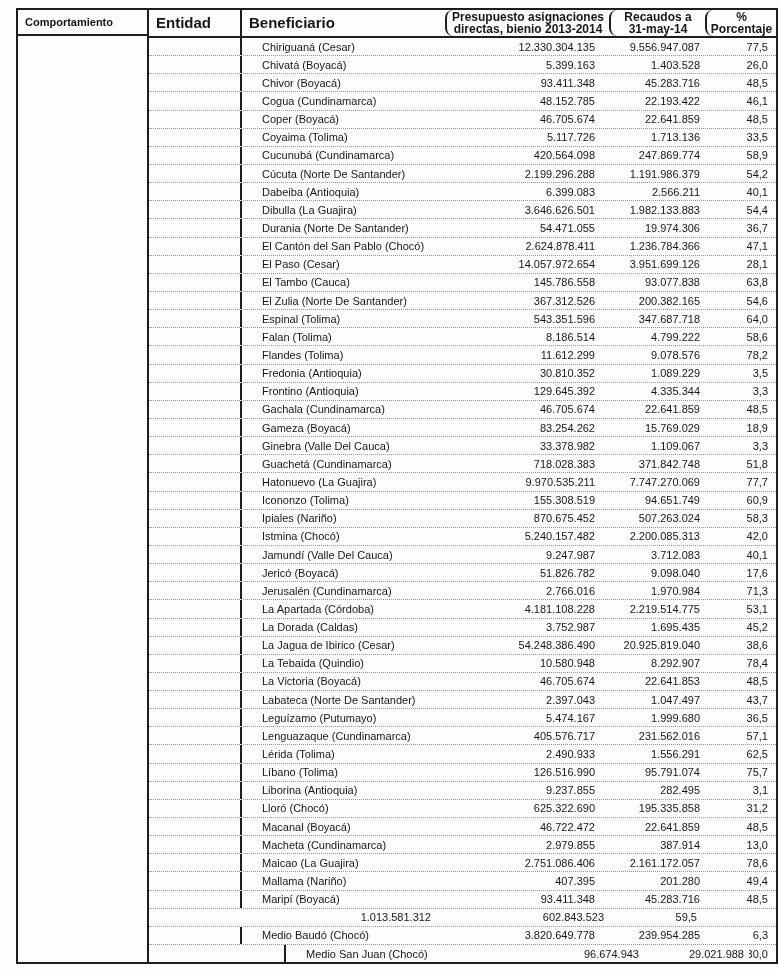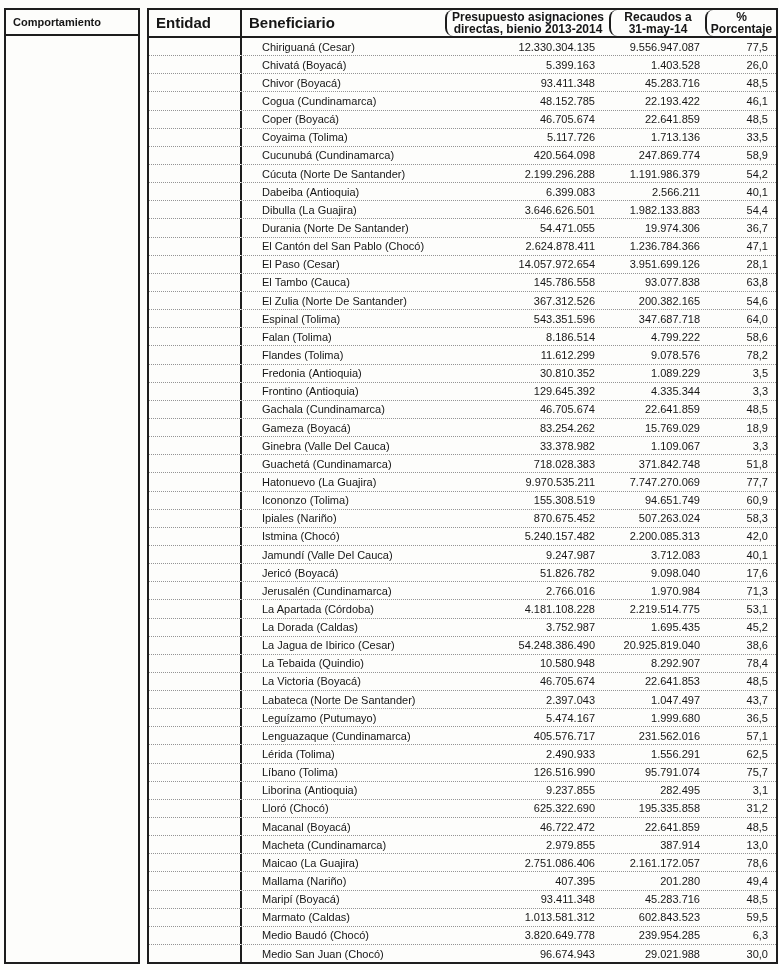--- a/index.html
+++ b/index.html
@@ -7,21 +7,21 @@
   .page {
     position:relative;
     width:779px; height:970px;
     background:#fdfdfb;
     font-family:"Liberation Sans", sans-serif;
     color:#161616;
     overflow:hidden;
   }
   
   .comp-box {
-    position:absolute; left:4px; top:8px;
+    position:absolute; left:16px; top:8px;
     width:136px; height:956px;
     border:2px solid #1d1d1d;
     background:#fdfdfb;
   }
   .comp-header {
     height:26px;
     border-bottom:2px solid #1d1d1d;
     display:flex; align-items:center;
     padding-left:7px;
     font-weight:bold; font-size:11px;
@@ -53,21 +53,21 @@
   .th.center { align-items:center; text-align:center; font-size:12px;border-radius:8px; }
   .th + .th { border-left:2px solid #1d1d1d; }
   .tbody { flex:1; display:flex; flex-direction:column; }
   .row {
     flex:1;
     display:grid;
     grid-template-columns:91px 205px 164px 96px 1fr;
     border-bottom:1px dotted #949494;
     min-height:0;
   }
-  .row:last-child { border-bottom:none; }
+  .row:last-child { border-bottom:none;margin-left:44px; }
   .cell {
     display:flex; align-items:center;
     font-size:11px;
     white-space:nowrap;
     overflow:hidden;
   }
   .cell.entidad { }
   .cell.benef { border-left:2px solid #1d1d1d; padding-left:20px; }
   .cell.num { justify-content:flex-end; }
   .cell.presupuesto { padding-right:14px; }
@@ -433,21 +433,20 @@
         </div>
         <div class="row">
           <div class="cell entidad"></div>
           <div class="cell benef">Maripí (Boyacá)</div>
           <div class="cell num presupuesto">93.411.348</div>
           <div class="cell num recaudos">45.283.716</div>
           <div class="cell num pct">48,5</div>
         </div>
         <div class="row">
           <div class="cell entidad"></div>
-          <div class="cell benef">Marmato (Caldas)</div>
           <div class="cell num presupuesto">1.013.581.312</div>
           <div class="cell num recaudos">602.843.523</div>
           <div class="cell num pct">59,5</div>
         </div>
         <div class="row">
           <div class="cell entidad"></div>
           <div class="cell benef">Medio Baudó (Chocó)</div>
           <div class="cell num presupuesto">3.820.649.778</div>
           <div class="cell num recaudos">239.954.285</div>
           <div class="cell num pct">6,3</div>

